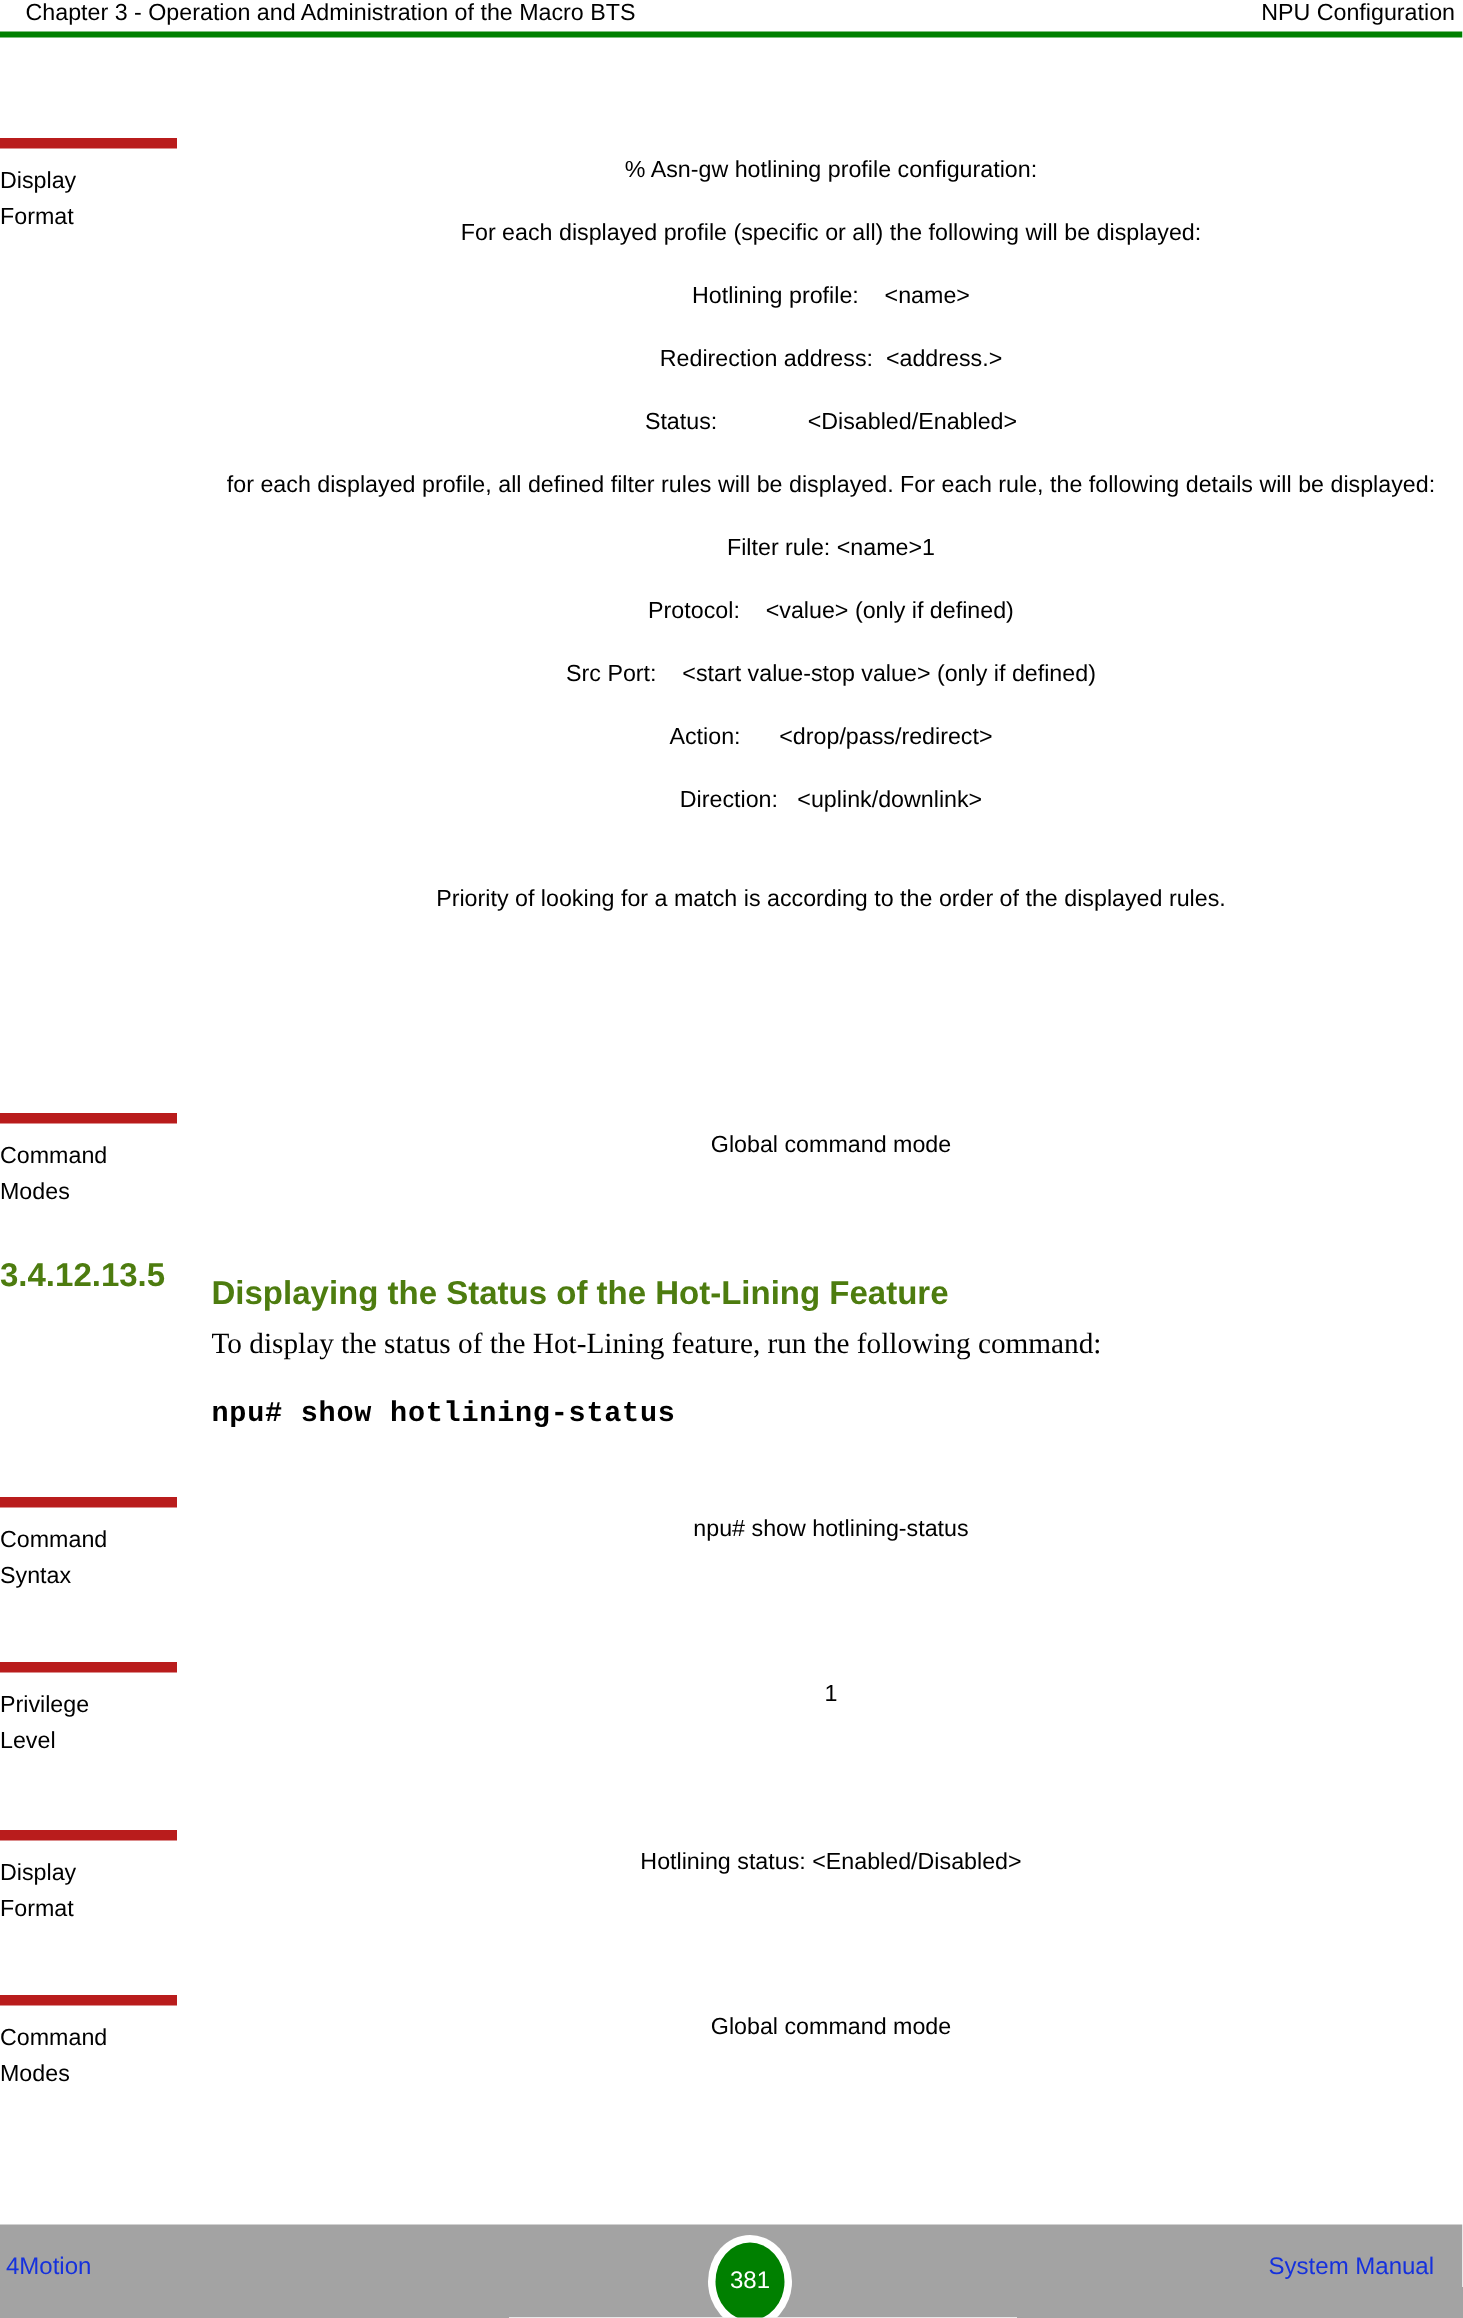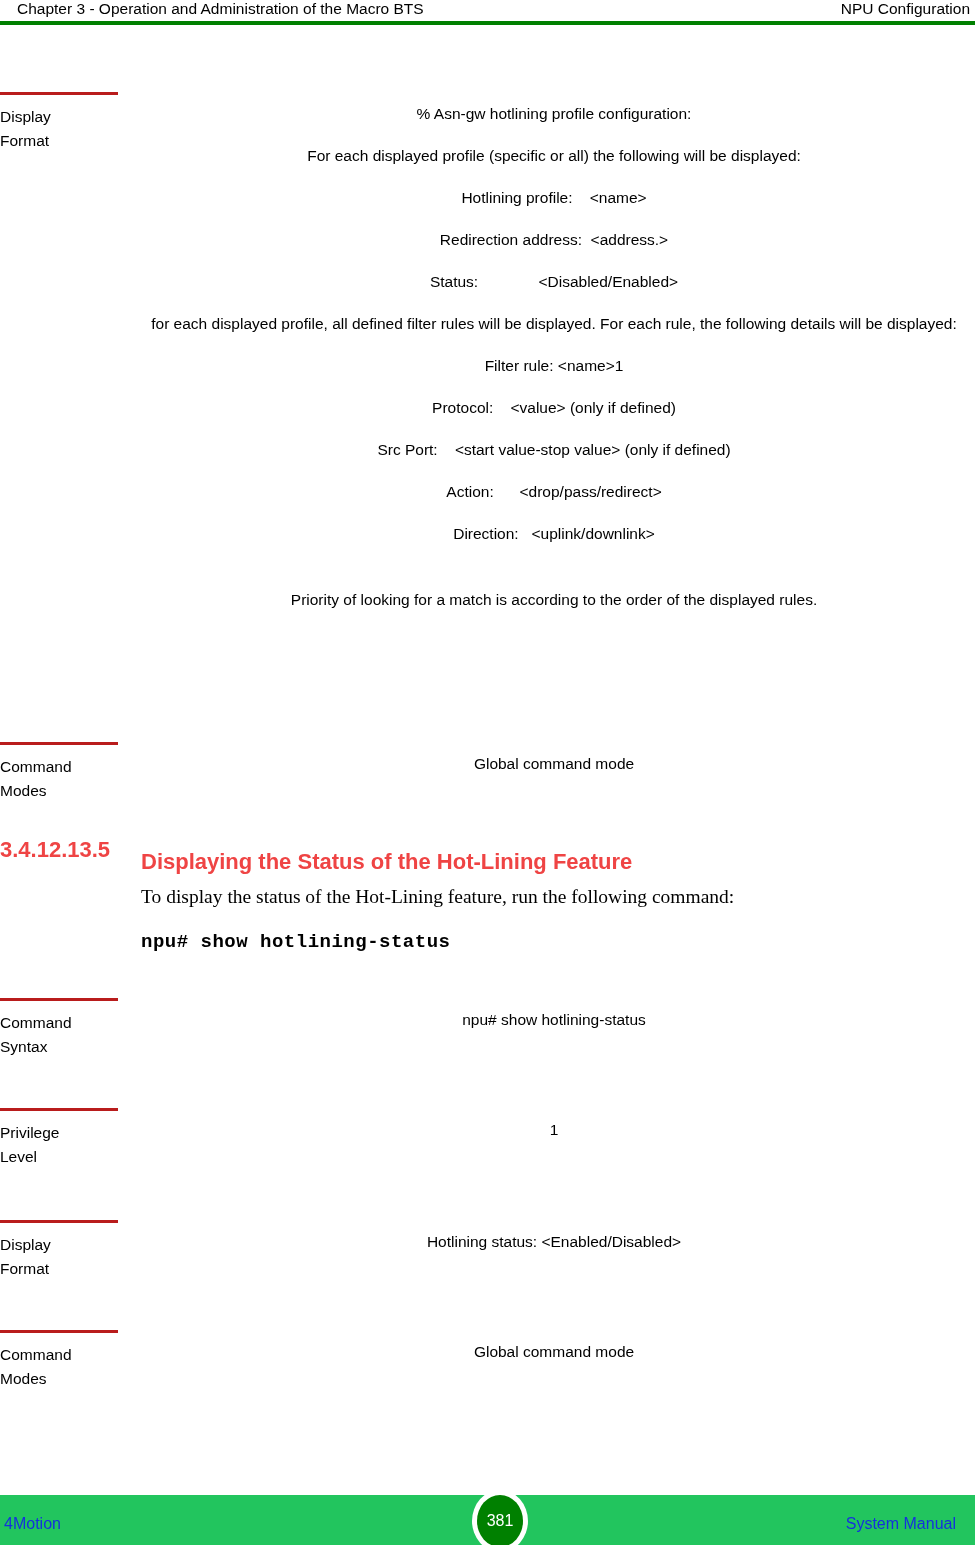--- a/index.html
+++ b/index.html
@@ -62,21 +62,21 @@
     position: relative;
     display: block;
     margin: 0;
     padding: 0;
   }
   .spec-row .label-cell {
     position: absolute;
     left: 0;
     top: 0;
     width: 118px;
-    border-top: 3px solid #b91c1c;
+    border-top: 7px solid #b91c1c;
     padding-top: 10px;
     font-size: 15.5px;
     line-height: 24px;
     color: #000;
   }
   .spec-row .label-cell .lbl-line {
     display: block;
     white-space: nowrap;
   }
   .spec-row .value-cell {
@@ -101,21 +101,21 @@
   .spec-row .value-cell p.wrap {
     margin-bottom: 18px;
   }
   .spec-row .value-cell p.gap-before {
     margin-top: 42px;
   }
 
   
   .section-heading {
     position: relative;
-    color: #ef4444;
+    color: #4d7c0f;
     font-weight: bold;
     font-size: 22px;
     line-height: 28px;
   }
   .section-heading .sec-num {
     position: absolute;
     left: 0;
     top: 0;
     white-space: nowrap;
   }
@@ -147,22 +147,22 @@
     letter-spacing: 0.5px;
     color: #000;
   }
 
   
   .page-footer {
     position: absolute;
     left: 0;
     bottom: 0;
     width: 975px;
-    height: 50px;
-    background: #22c55e;
+    height: 62px;
+    background: #a3a3a3;
   }
   .page-footer .ftr-left {
     position: absolute;
     left: 4px;
     top: 20px;
     font-size: 16px;
     color: #1531dd;
     white-space: nowrap;
   }
   .page-footer .ftr-right {

